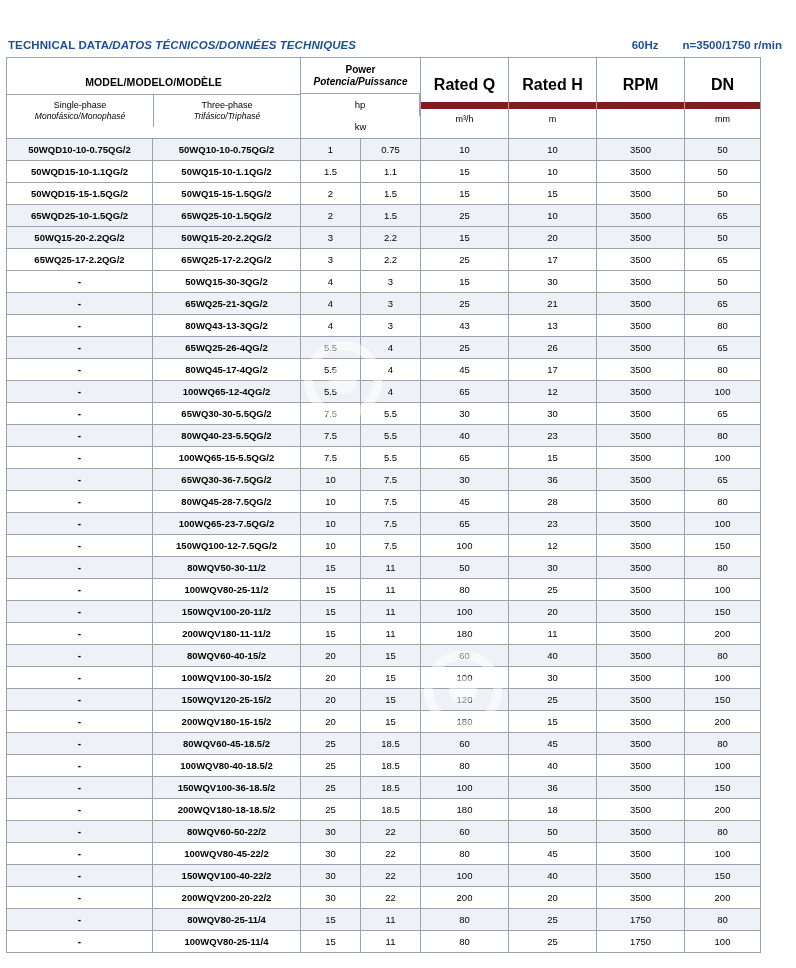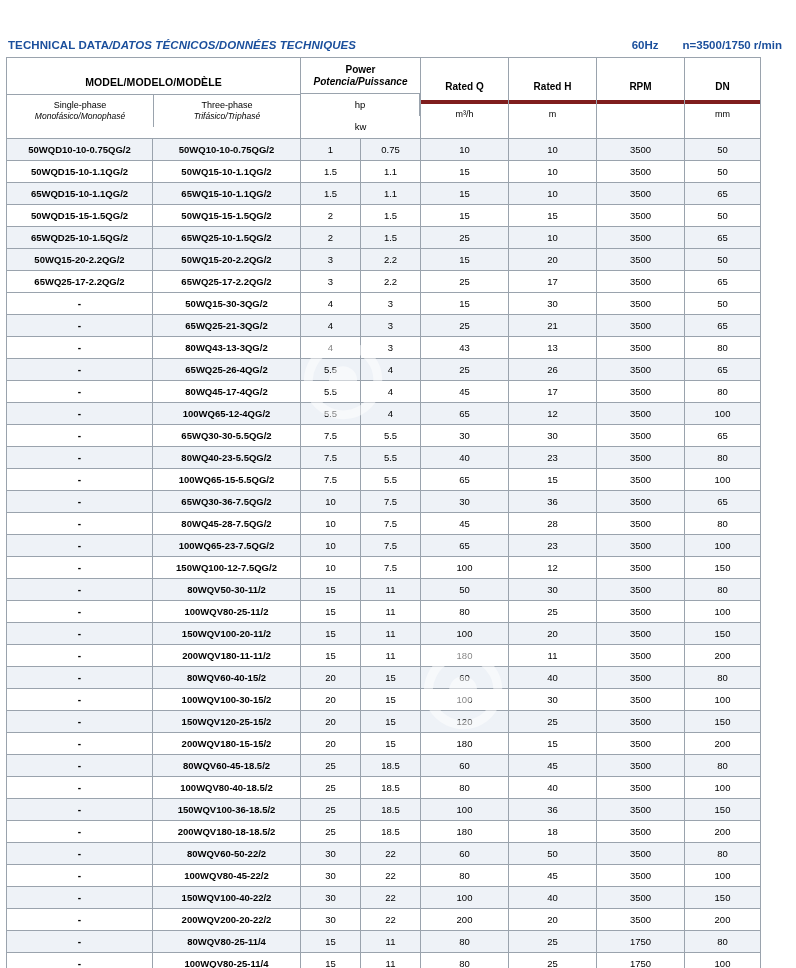--- a/index.html
+++ b/index.html
@@ -108,26 +108,26 @@
     padding: 5px 2px 6px 2px;
     font-size: 9.5px;
   }
   .pw-sub > div:first-child {
     border-right: 1px solid #9aa3ad;
   }
   .simple-head {
     padding: 0;
   }
   .sh-top {
-    font-size: 10px;
+    font-size: 16px;
     font-weight: bold;
     padding: 9px 0 8px 0;
   }
   .sh-unit {
-    border-top: 4px solid #7f1d1d;
+    border-top: 7px solid #7f1d1d;
     font-size: 9px;
     padding: 5px 0 6px 0;
   }
   tbody td {
     height: 21px;
     font-size: 9.5px;
   }
   tbody tr.odd td {
     background: #eef2f7;
   }
@@ -234,30 +234,20 @@
         <tr class="even">
           <td class="model-cell">50WQD15-10-1.1QG/2</td>
           <td class="model-cell">50WQ15-10-1.1QG/2</td>
           <td>1.5</td>
           <td>1.1</td>
           <td>15</td>
           <td>10</td>
           <td>3500</td>
           <td>50</td>
         </tr>
-        <tr class="odd">
-          <td class="model-cell">65WQD15-10-1.1QG/2</td>
-          <td class="model-cell">65WQ15-10-1.1QG/2</td>
-          <td>1.5</td>
-          <td>1.1</td>
-          <td>15</td>
-          <td>10</td>
-          <td>3500</td>
-          <td>65</td>
-        </tr>
         <tr class="even">
           <td class="model-cell">50WQD15-15-1.5QG/2</td>
           <td class="model-cell">50WQ15-15-1.5QG/2</td>
           <td>2</td>
           <td>1.5</td>
           <td>15</td>
           <td>15</td>
           <td>3500</td>
           <td>50</td>
         </tr>

